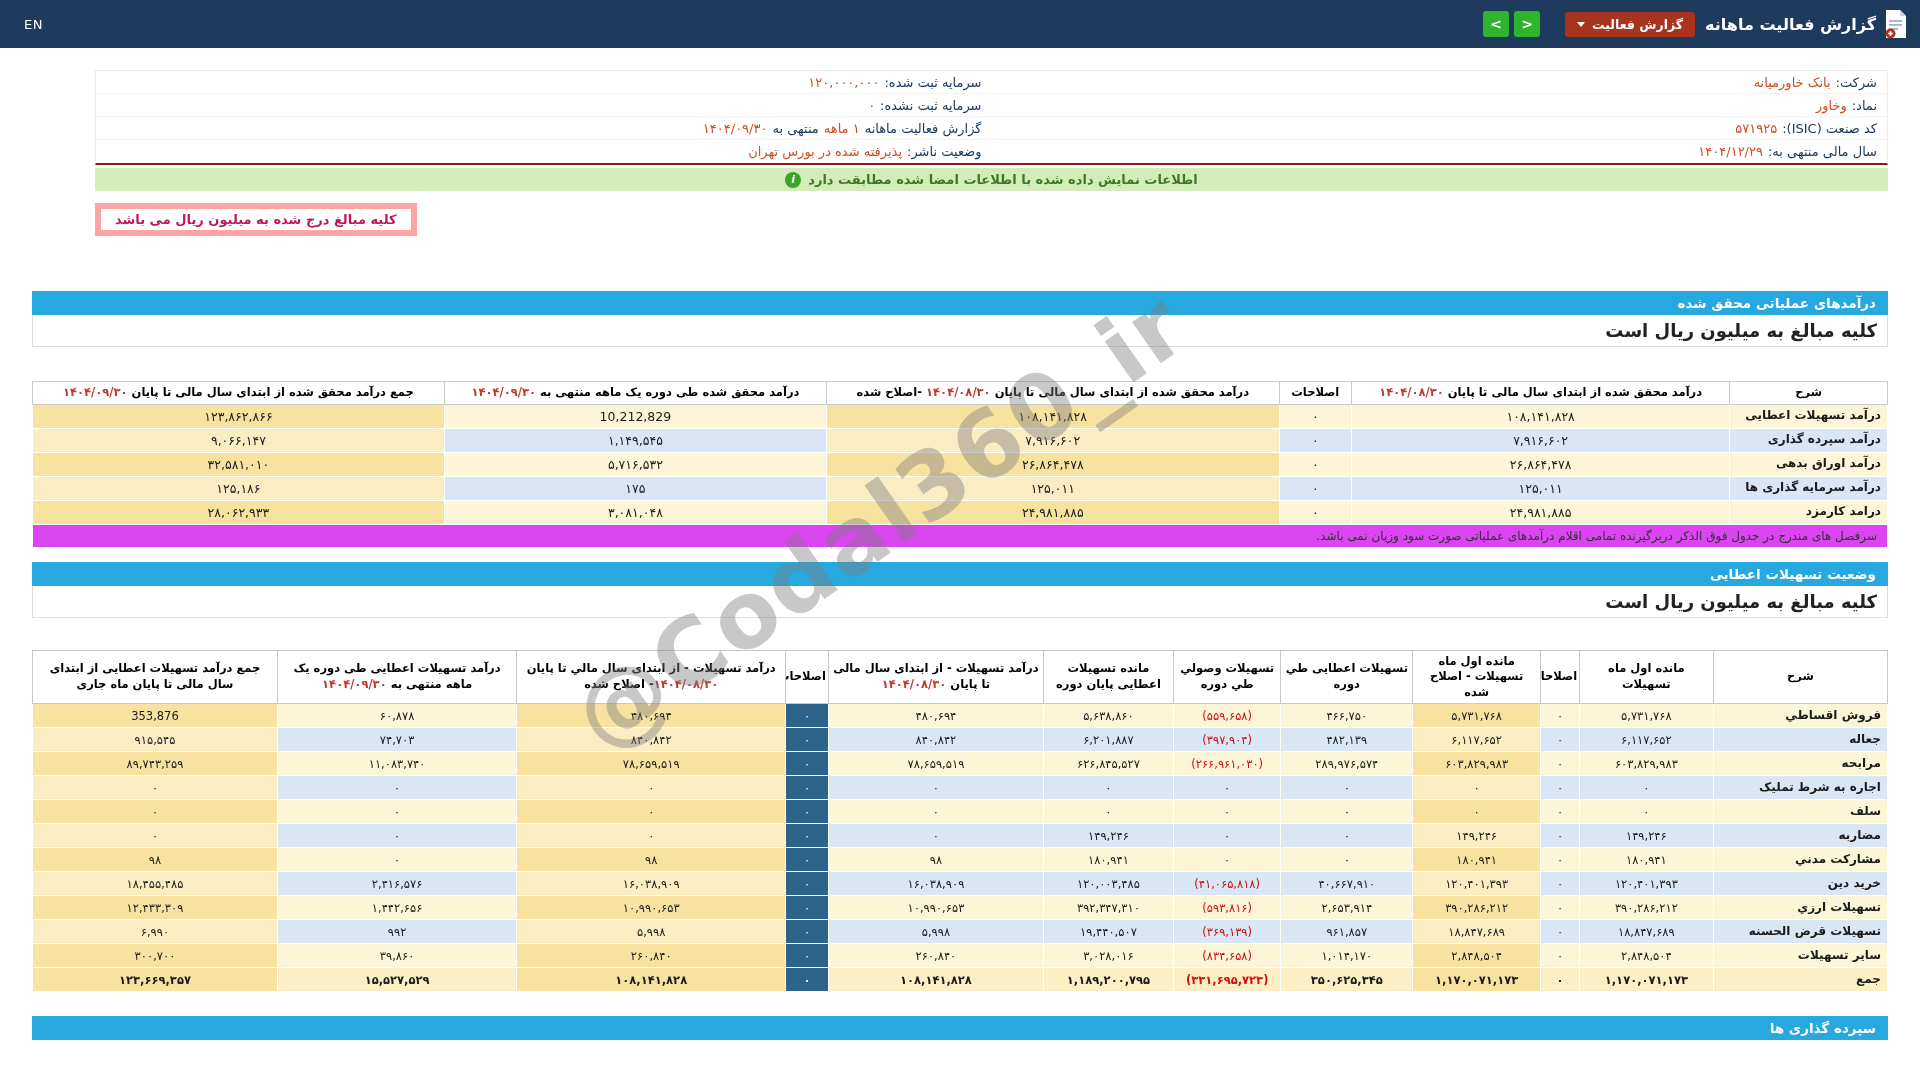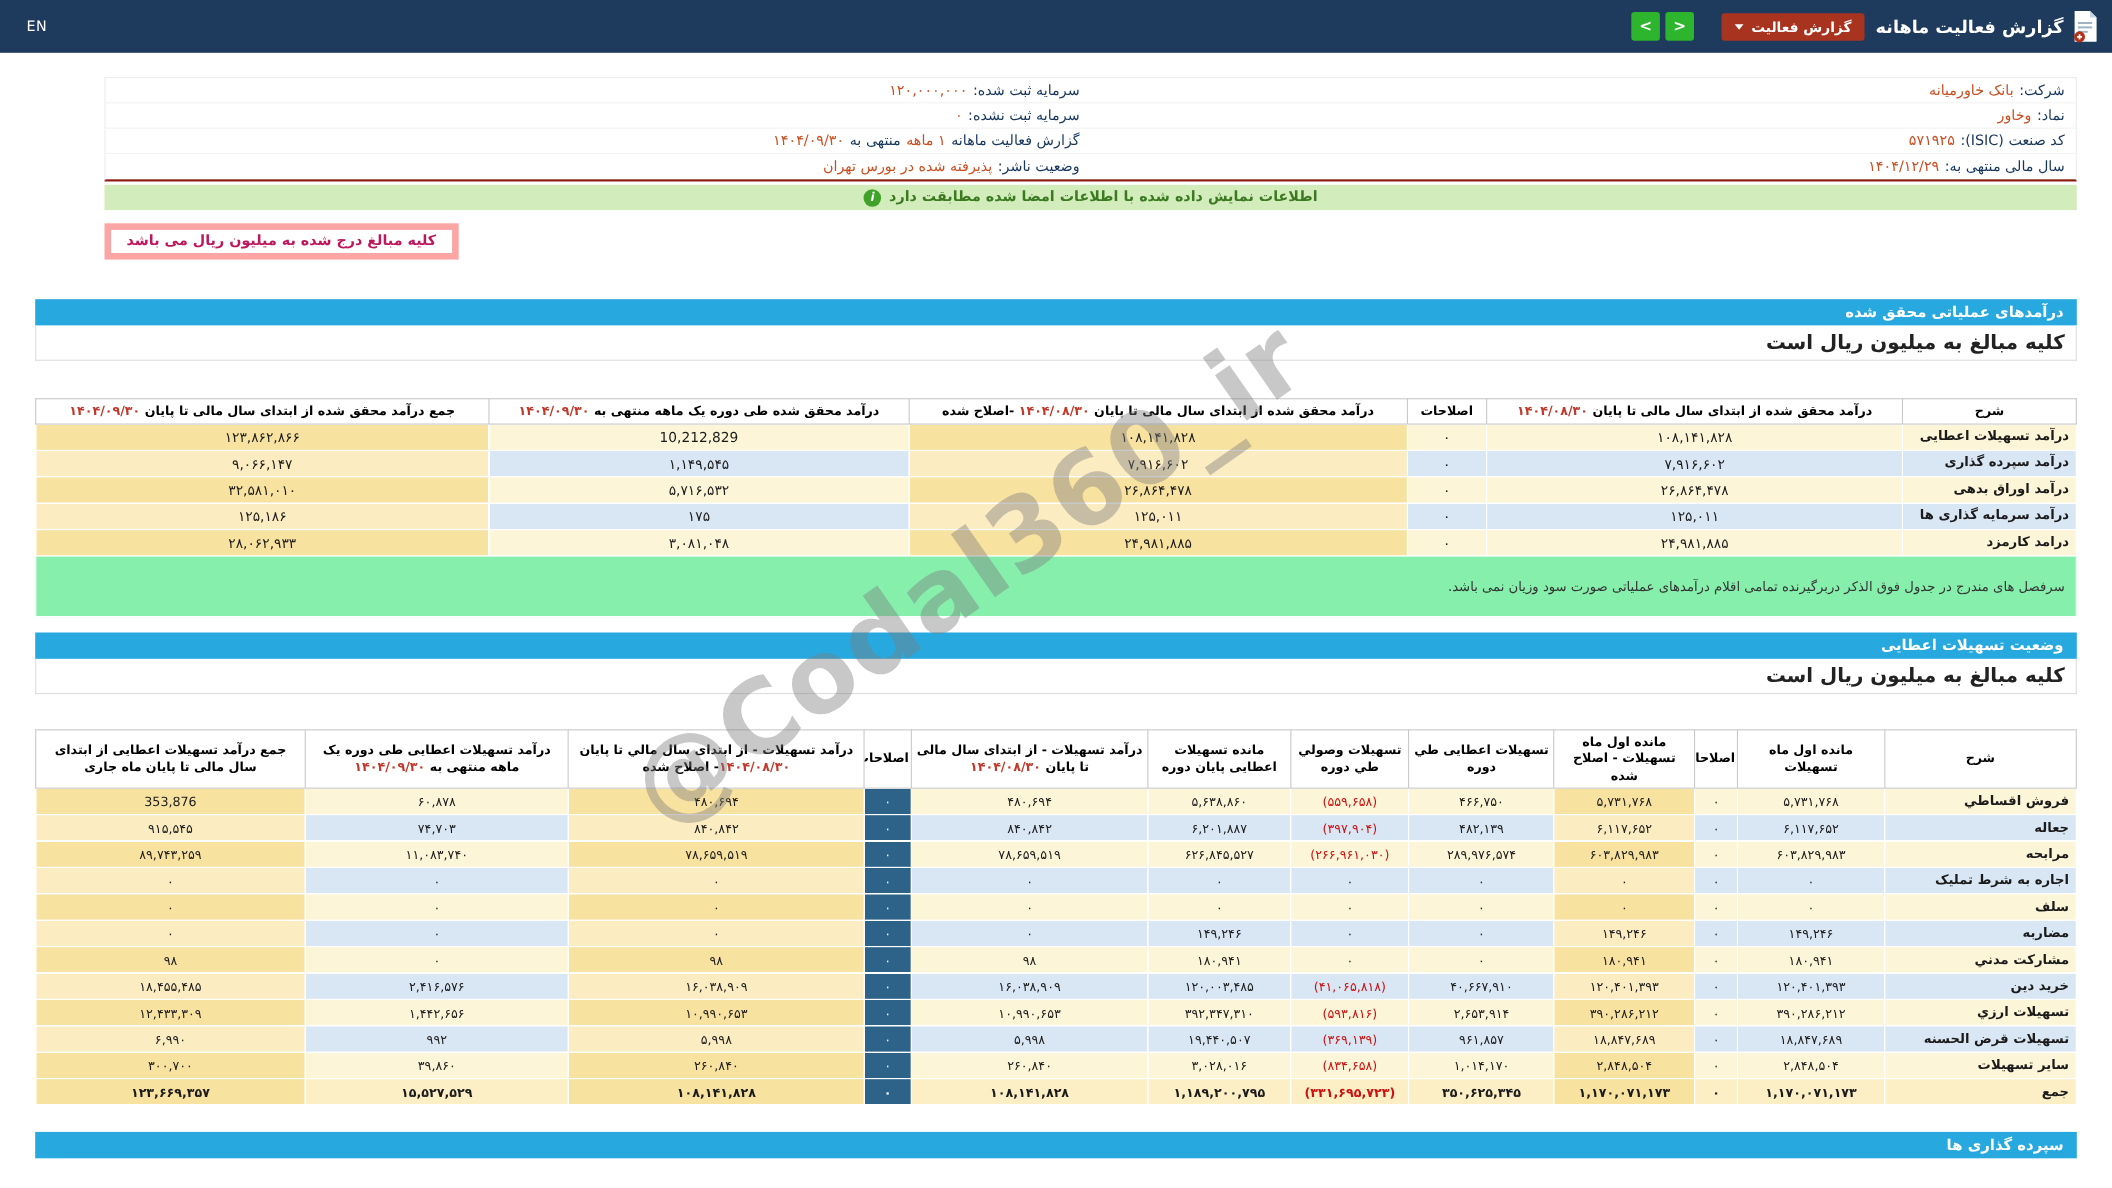--- a/index.html
+++ b/index.html
@@ -29,21 +29,21 @@
   .info-cell .val{color:#cb4e21}
   .alert-bar{margin-top:3px;height:23px;background:#d3ecbc;color:#3c7a22;font-size:13px;font-weight:bold;
     display:flex;align-items:center;justify-content:center;gap:7px}
   .info-circle{width:16px;height:16px;border-radius:50%;background:#3fa32a;color:#fff;font-size:11px;font-weight:bold;
     display:flex;align-items:center;justify-content:center;font-style:italic;flex:0 0 auto}
   .unit-box{margin-top:12px;margin-left:0;margin-right:auto;width:fit-content;border:6px solid #fca5a5;
     padding:3px 14px;font-size:13px;font-weight:bold;color:#be185d;background:#fff}
 
   
   .section{margin:0 32px}
-  .sec1{margin-top:36px}
+  .sec1{margin-top:55px}
   .sec2{margin-top:14px}
   .deposits{margin-top:24px}
   .section-bar{background:#27a9e0;color:#fff;font-size:13.5px;font-weight:bold;padding:4px 12px;line-height:16px}
   .unit-row{border:1px solid #ddd;border-top:none;background:#fff;padding:5px 10px;font-size:18px;font-weight:bold;color:#222}
   .table-host{margin-top:34px}
   .table-host2{margin-top:32px}
   .data-table{width:100%;border-collapse:collapse;table-layout:fixed}
   .data-table th{background:#fff;border:1px solid #c9c9c9;font-size:11.5px;font-weight:bold;color:#000;
     text-align:center;padding:3px 3px;line-height:1.35;overflow:hidden}
   .data-table td{border:1px solid #fff;text-align:center;padding:2px 3px;height:24px;color:#1b1b1b;overflow:hidden}
@@ -52,21 +52,21 @@
   .data-table td.desc{text-align:right;font-weight:bold;font-size:12px;padding-right:6px;line-height:1.3}
   tr.odd td{background:#fdf5d8}
   tr.even td{background:#d9e6f4}
   tr.odd td.hl{background:#f8e2a0}
   tr.even td.hl{background:#fbecc2}
   tr.total td{background:#fcefc6;font-weight:bold}
   tr.total td.hl{background:#f8e2a0}
   .data-table td.dark{background:#2d6289;color:#fff}
   .data-table td.neg{color:#cc1111}
   .red-date{color:#c0392b}
-  .footnote{background:#86efac;padding:20px 10px;font-size:12px;color:#333;border:1px solid #fff;border-top:none;text-align:right}
+  .footnote{background:#d946ef;padding:4px 10px;font-size:12px;color:#333;border:1px solid #fff;border-top:none;text-align:right}
 
   
   .watermark{position:absolute;top:468px;left:460px;width:840px;text-align:center;font-size:92px;font-weight:bold;
     color:rgba(125,125,125,.42);transform:rotate(-35deg);direction:ltr;pointer-events:none;z-index:40;
     letter-spacing:2px;white-space:nowrap}
 </style>
 </head>
 <body>
 
 <div class="topbar">

